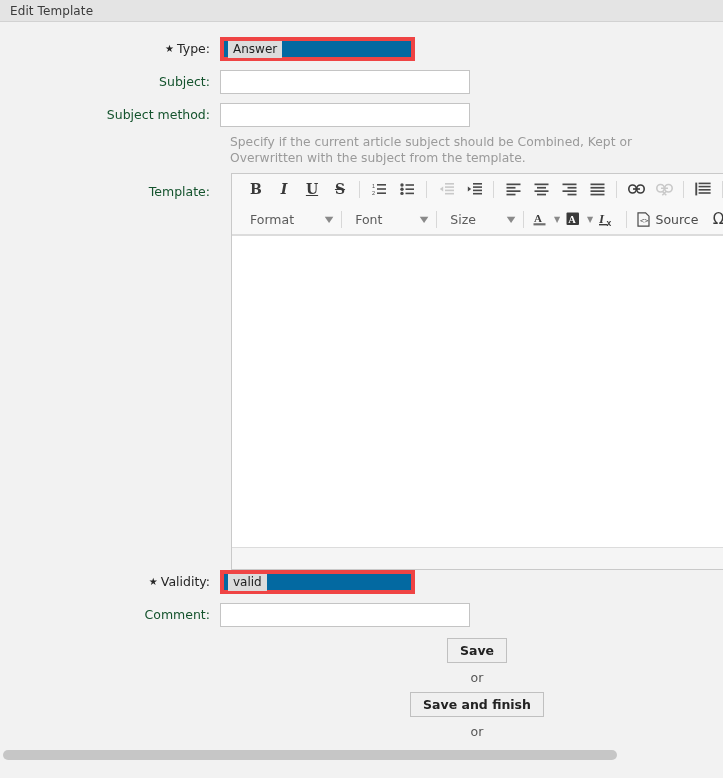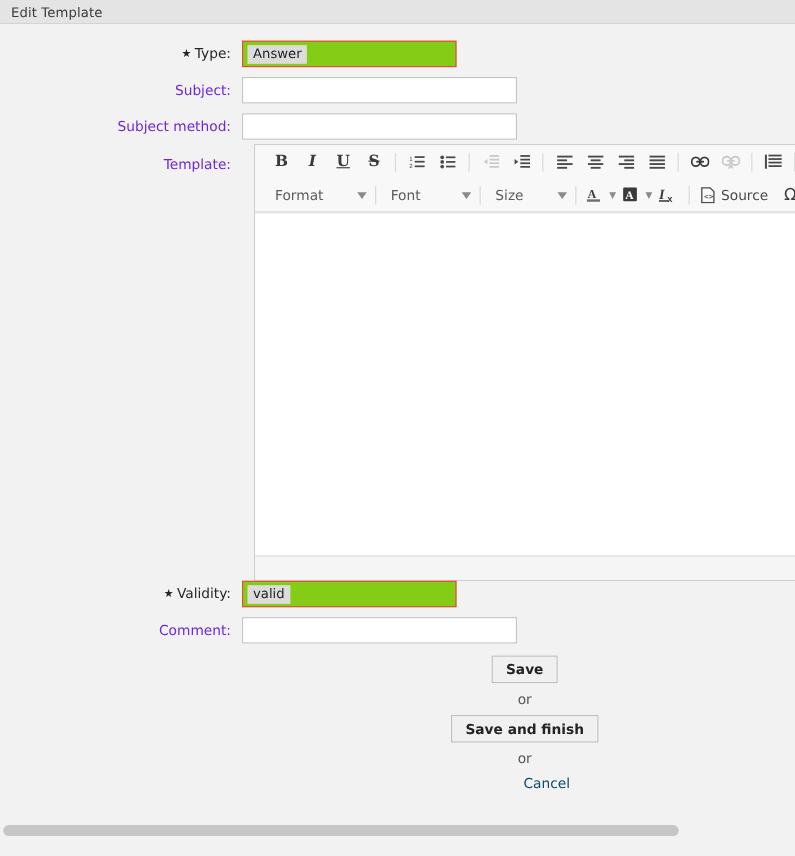--- a/index.html
+++ b/index.html
@@ -43,21 +43,21 @@
     align-items: flex-start;
     margin-bottom: 9px;
   }
   .label-cell {
     width: 220px;
     flex: 0 0 220px;
     text-align: right;
     padding-right: 10px;
     padding-top: 4px;
     font-size: 12.5px;
-    color: #6d28d9;
+    color: #14532d;
     white-space: nowrap;
   }
   .label-cell.req { color: #262626; }
   .star {
     color: #262626;
     font-size: 10px;
     margin-right: 3px;
     position: relative;
     top: -1px;
   }
@@ -76,22 +76,22 @@
     display: block;
   }
   .w-195 { width: 195px; }
   .w-250 { width: 250px; }
   .w-364 { width: 364px; }
   .w-250b { width: 250px; }
 
   
   .chip-input {
     height: 24px;
-    border: 1px solid #ef4444;
-    background: #84cc16;
+    border: 4px solid #ef4444;
+    background: #0369a1;
     display: flex;
     align-items: center;
     padding: 0 4px;
   }
   .chip {
     background: #dcdcdc;
     color: #1d1d1d;
     font-size: 12px;
     padding: 1px 5px 2px 5px;
     line-height: 14px;
@@ -254,20 +254,21 @@
     </div>
   </div>
 
   <div class="form-row">
     <div class="label-cell">Subject method:</div>
     <div class="field-cell">
       <input class="txt-input w-250" type="text" value="" style="">
     </div>
   </div>
 
+  <div class="help-text">Specify if the current article subject should be Combined, Kept or Overwritten with the subject from the template.</div>
 
   <div class="form-row" style="margin-bottom:0;">
     <div class="label-cell" style="padding-top:6px;">Template:</div>
   </div>
 
   <div id="editor-wrap" style="margin-top:-26px;">
 
     <div class="tb-row">
       <div class="tbtn" style="font-weight:bold;font-family:'DejaVu Serif',serif;font-size:14px;color:#3a3a3a;">B</div>
       <div class="tbtn" style="font-style:italic;font-family:'DejaVu Serif',serif;font-size:14px;font-weight:bold;color:#3a3a3a;">I</div>

